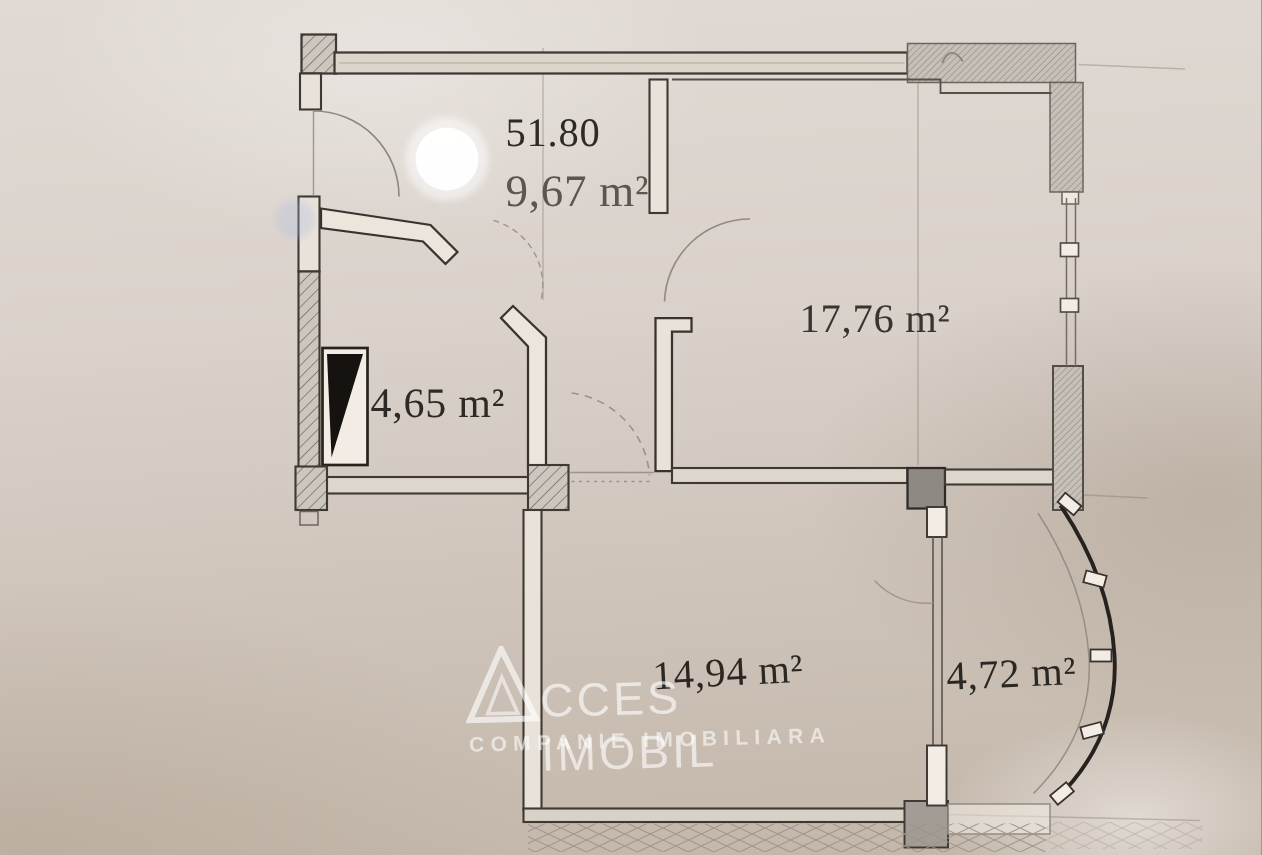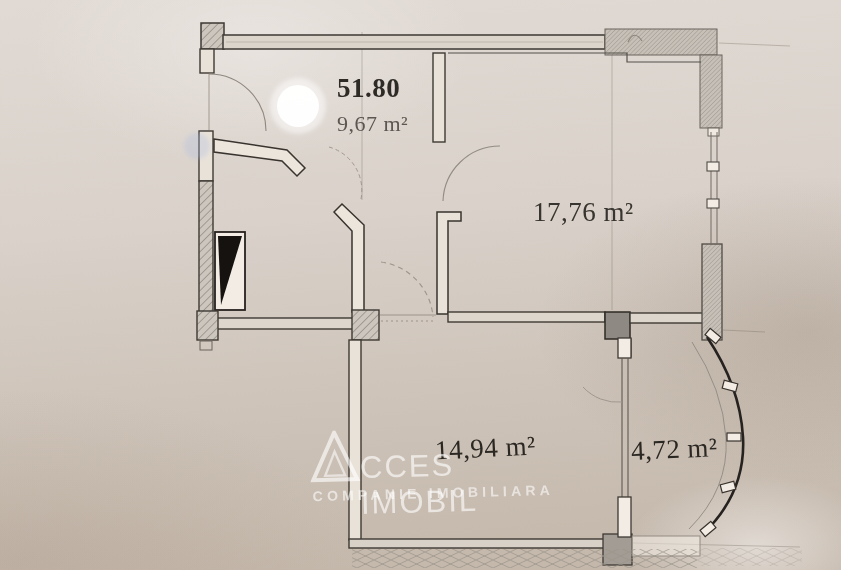--- a/index.html
+++ b/index.html
@@ -8,22 +8,22 @@
     font-family:"Liberation Serif",serif;
     background:
       radial-gradient(38% 30% at 30% 8%, rgba(255,255,255,.30), transparent 70%),
       radial-gradient(22% 18% at 90% 96%, rgba(255,255,255,.48), transparent 70%),
       radial-gradient(45% 38% at 96% 58%, rgba(100,74,52,.17), transparent 72%),
       radial-gradient(55% 40% at 2% 98%, rgba(118,92,66,.12), transparent 75%),
       linear-gradient(176deg,#e1dad4 0%,#d9d1ca 38%,#cfc5bb 64%,#c3b6a9 100%);
   }
   svg.plan{position:absolute;left:0;top:0;}
   .lbl{position:absolute;line-height:1;white-space:nowrap;letter-spacing:.5px;}
-  .lbl-total   {left:337px;top:75px; font-size:27px;font-weight:bold;color:#2e2a26;}
-  .lbl-hallway {left:337px;top:113px;font-size:22px;color:#5b5650;}
+  .lbl-total   {left:337px;top:75px; font-size:27px;font-weight:normal;color:#2e2a26;}
+  .lbl-hallway {left:337px;top:113px;font-size:30px;color:#5b5650;}
   .lbl-living  {left:533px;top:199px;font-size:27px;color:#38342f;}
   .lbl-bath    {left:247px;top:256px;font-size:28px;color:#2d2a26;}
   .lbl-bedroom {left:435px;top:435px;font-size:27px;color:#2b2823;transform:rotate(-3deg);}
   .lbl-balcony {left:631px;top:436px;font-size:27px;color:#2b2823;transform:rotate(-2.5deg);}
   .wm{position:absolute;left:308px;top:427px;width:250px;height:80px;transform:rotate(-1.5deg);
       font-family:"Liberation Sans",sans-serif;pointer-events:none;}
   .wm-logo{position:absolute;left:2px;top:1px;}
   .wm-brand{position:absolute;left:52px;top:21px;font-size:31px;font-weight:400;
             letter-spacing:2px;color:rgba(255,255,255,.62);}
   .wm-tag{position:absolute;left:4px;top:58px;font-size:14px;font-weight:700;
@@ -151,20 +151,21 @@
         <g transform="translate(708,529) rotate(-40)">
             <rect x="-7" y="-4" width="14" height="8"></rect>
           </g>
       </g>
     </g>
   </svg>
 
   <div class="lbl lbl-total">51.80</div>
   <div class="lbl lbl-hallway">9,67 m²</div>
   <div class="lbl lbl-living">17,76 m²</div>
+  <div class="lbl lbl-bath">4,65 m²</div>
   <div class="lbl lbl-bedroom">14,94 m²</div>
   <div class="lbl lbl-balcony">4,72 m²</div>
 
   <div class="wm">
     <svg class="wm-logo" width="50" height="52" viewBox="0 0 50 52">
       <path d="M25 2 L3 49 L47 49 Z" fill="none" stroke="rgba(255,255,255,.62)" stroke-width="4"></path>
       <path d="M25 21 L15 45 L35 45 Z" fill="none" stroke="rgba(255,255,255,.55)" stroke-width="2.4"></path>
     </svg>
     <div class="wm-brand">CCES IMOBIL</div>
     <div class="wm-tag">COMPANIE IMOBILIARA</div>

